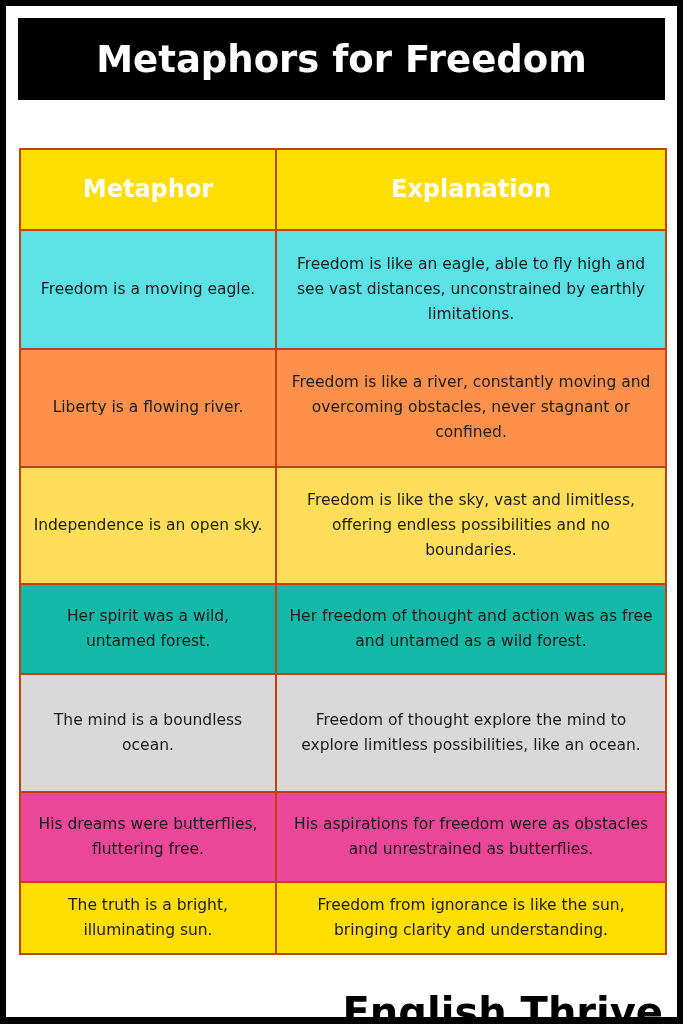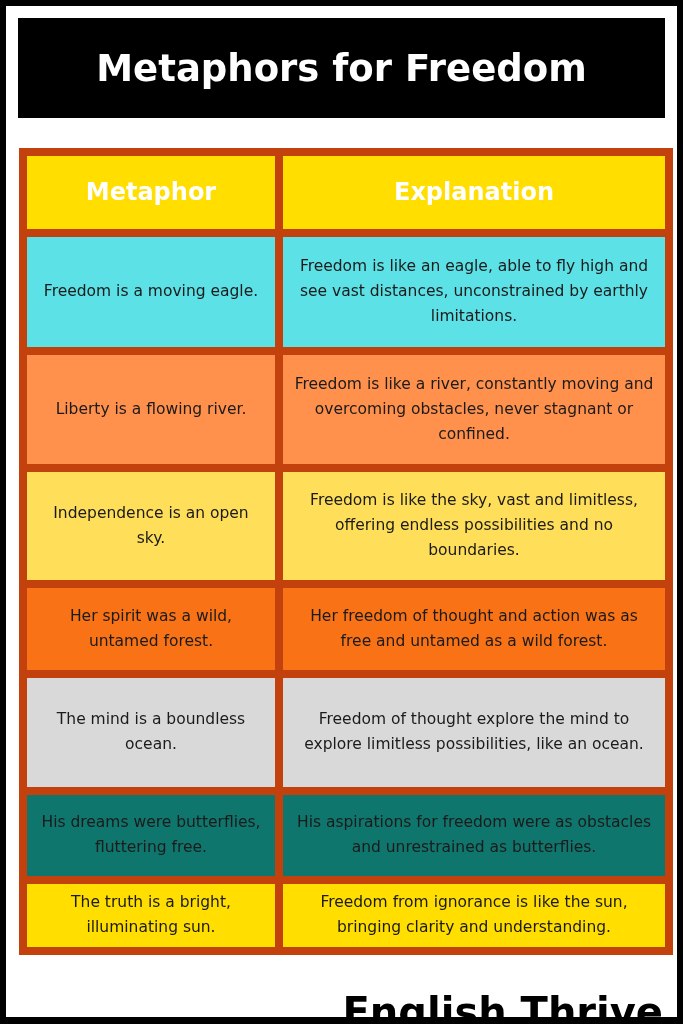--- a/index.html
+++ b/index.html
@@ -4,33 +4,33 @@
 <style>
   html, body { margin: 0; padding: 0; }
   body {
     width: 683px; height: 1024px; background: #000; position: relative; overflow: hidden;
     font-family: "DejaVu Sans", sans-serif;
   }
   .frame {
     position: absolute; left: 6px; top: 6px; width: 671px; height: 1011px; background: #fff;
   }
   .title-box {
-    position: absolute; left: 12px; top: 12px; width: 647px; height: 100px; background: #000;
+    position: absolute; left: 12px; top: 12px; width: 647px; height: 82px; background: #000;
     display: flex; align-items: center; justify-content: center;
   }
   .title-text {
     color: #fff; font-family: "DejaVu Sans", sans-serif; font-weight: bold; font-size: 37px;
     letter-spacing: 0px;
   }
   table.meta {
     position: absolute; left: 13px; top: 142px; width: 646px; height: 807px;
     border-collapse: collapse; table-layout: fixed;
   }
   table.meta td, table.meta th {
-    border: 8px solid #c2410c; text-align: center; vertical-align: middle;
+    border: 2px solid #c2410c; text-align: center; vertical-align: middle;
     font-family: "DejaVu Sans", sans-serif; color: #1b1b1b; font-weight: normal;
     font-size: 15.5px; line-height: 25px; padding: 0 10px;
   }
   table.meta th {
     color: #fff; font-weight: bold; font-size: 24px; background: #FFDE00;
   }
   th.col-left { background: #FFE000; }
   .brand {
     position: absolute; right: 14px; top: 978px; height: 56px;
     font-family: "DejaVu Sans", sans-serif; font-weight: bold; font-size: 40px; color: #000;
@@ -62,29 +62,29 @@
           <td>Freedom is like an eagle, able to fly high and see vast distances, unconstrained by earthly limitations.</td>
         </tr>
         <tr style="height: 115px; background: rgb(255, 145, 77);">
           <td>Liberty is a flowing river.</td>
           <td>Freedom is like a river, constantly moving and overcoming obstacles, never stagnant or confined.</td>
         </tr>
         <tr style="height: 115px; background: rgb(255, 222, 89);">
           <td>Independence is an open sky.</td>
           <td>Freedom is like the sky, vast and limitless, offering endless possibilities and no boundaries.</td>
         </tr>
-        <tr style="height: 88px; background: #f97316;">
+        <tr style="height: 88px; background: #14b8a6;">
           <td>Her spirit was a wild, untamed forest.</td>
           <td>Her freedom of thought and action was as free and untamed as a wild forest.</td>
         </tr>
         <tr style="height: 115px; background: rgb(217, 217, 217);">
           <td>The mind is a boundless ocean.</td>
           <td>Freedom of thought explore the mind to explore limitless possibilities, like an ocean.</td>
         </tr>
-        <tr style="height: 88px; background: #0f766e;">
+        <tr style="height: 88px; background: #ec4899;">
           <td>His dreams were butterflies, fluttering free.</td>
           <td>His aspirations for freedom were as obstacles and unrestrained as butterflies.</td>
         </tr>
         <tr style="height: 70px; background: rgb(255, 222, 0);">
           <td>The truth is a bright, illuminating sun.</td>
           <td>Freedom from ignorance is like the sun, bringing clarity and understanding.</td>
         </tr>
       </tbody>
   </table>
 

